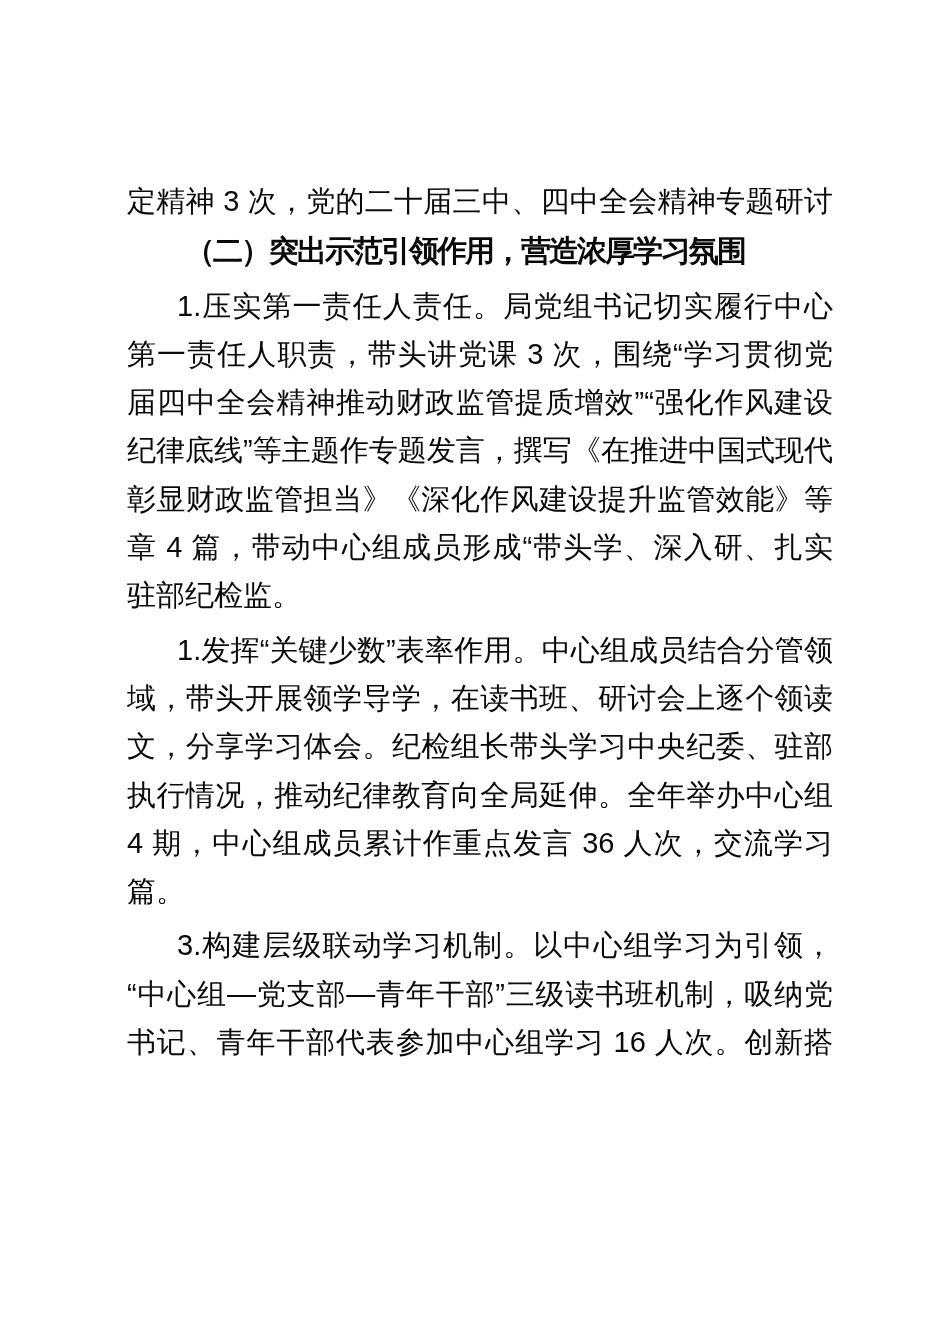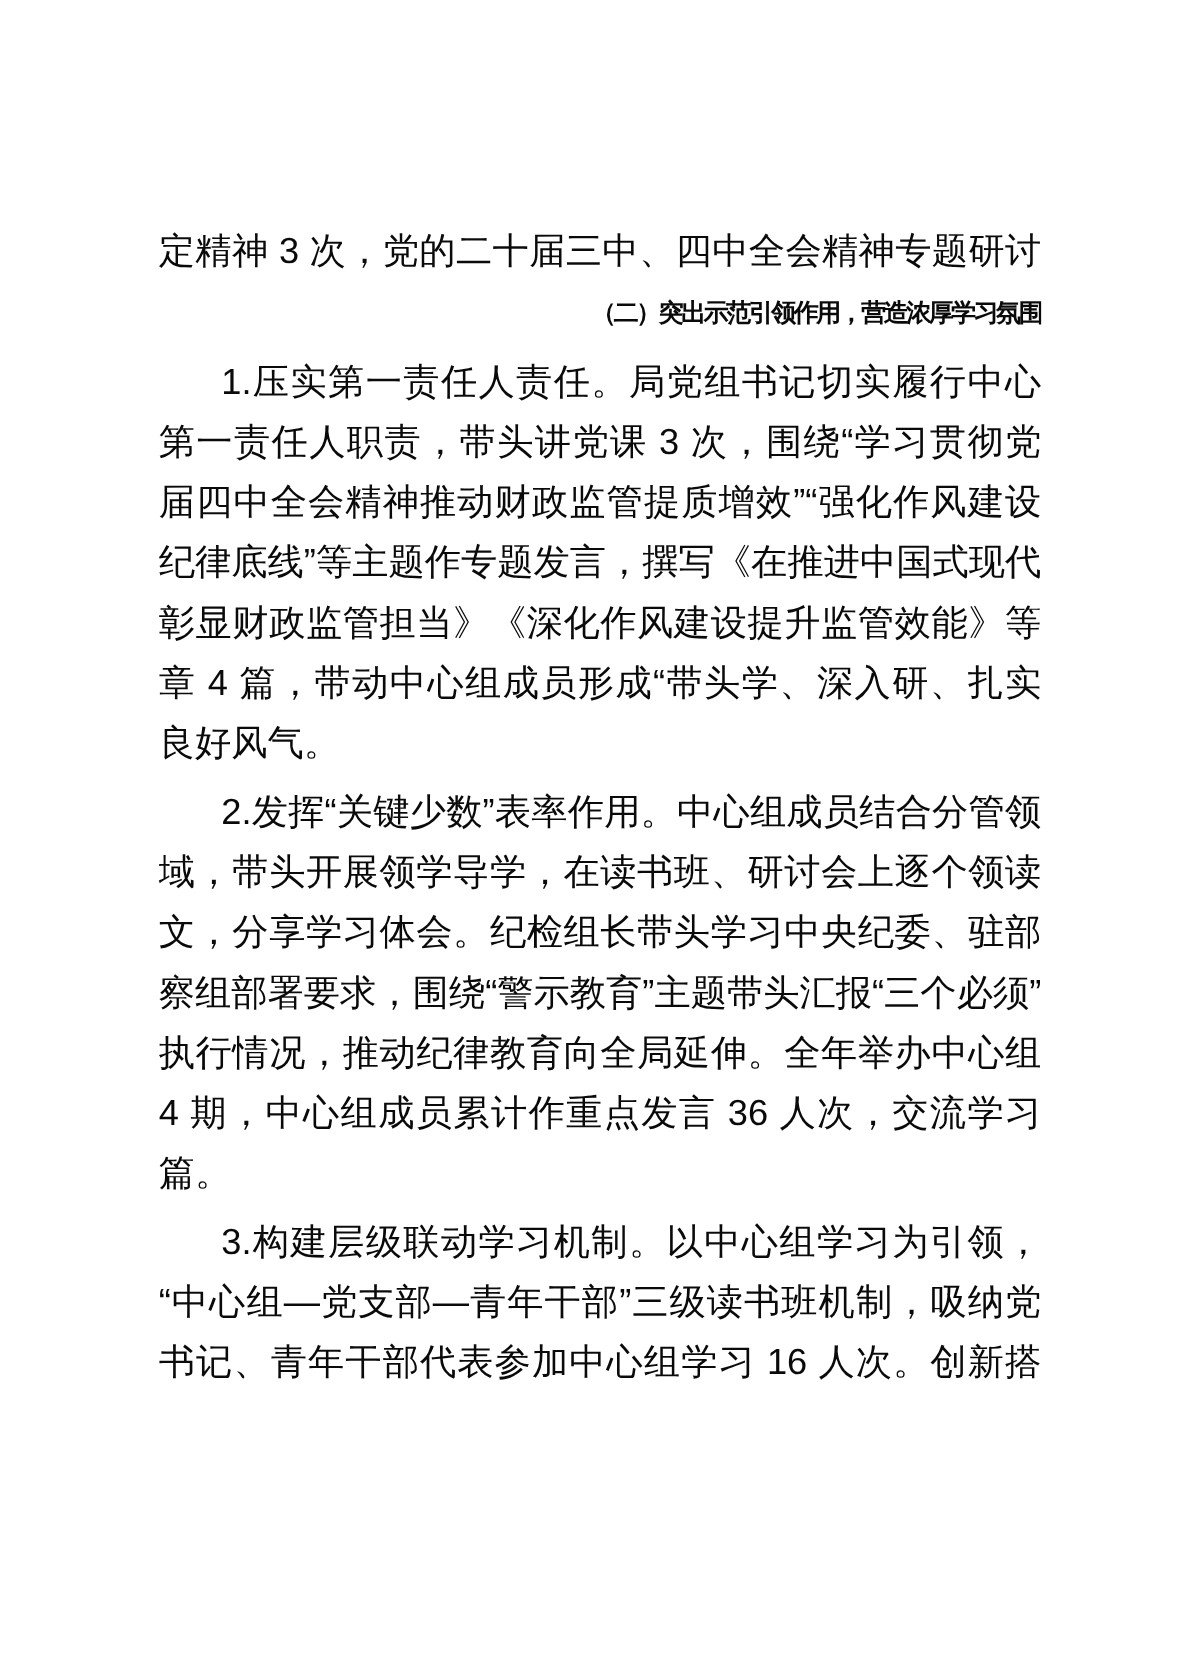--- a/index.html
+++ b/index.html
@@ -35,51 +35,50 @@
   .line.justify {
     text-align: justify;
     text-align-last: justify;
     text-justify: inter-character;
   }
   .line.indent {
     padding-left: 50px;
   }
   .line.heading-line {
     font-weight: bold;
-    font-size: 20px;
+    font-size: 30px;
     letter-spacing: -2px;
     padding-left: 58px;
-    text-align: right;
+    text-align: left;
   }
 </style>
 </head>
 <body>
 
 <div class="page">
   <div class="text-block" id="doc-body" style="color: rgb(10, 10, 10);">
       <div class="para para-continuation">
         <div class="line justify">定精神 3 次，党的二十届三中、四中全会精神专题研讨各 2</div>
       </div>
       <div class="para para-heading">
         <div class="line heading-line">（二）突出示范引领作用，营造浓厚学习氛围</div>
       </div>
       <div class="para para-numbered">
         <div class="line justify indent">1.压实第一责任人责任。局党组书记切实履行中心组学习</div>
         <div class="line justify">第一责任人职责，带头讲党课 3 次，围绕“学习贯彻党的二十</div>
         <div class="line justify">届四中全会精神推动财政监管提质增效”“强化作风建设严守</div>
         <div class="line justify">纪律底线”等主题作专题发言，撰写《在推进中国式现代化中</div>
         <div class="line justify">彰显财政监管担当》《深化作风建设提升监管效能》等理论文</div>
         <div class="line justify">章 4 篇，带动中心组成员形成“带头学、深入研、扎实干”的</div>
-        <div class="line">良好风气。</div>
+        <div class="line">驻部纪检监。</div>
       </div>
       <div class="para para-numbered">
-        <div class="line justify indent">2.发挥“关键少数”表率作用。中心组成员结合分管领</div>
+        <div class="line justify indent">1.发挥“关键少数”表率作用。中心组成员结合分管领</div>
         <div class="line justify">域，带头开展领学导学，在读书班、研讨会上逐个领读原著原</div>
         <div class="line justify">文，分享学习体会。纪检组长带头学习中央纪委、驻部纪检监</div>
-        <div class="line justify">察组部署要求，围绕“警示教育”主题带头汇报“三个必须”</div>
         <div class="line justify">执行情况，推动纪律教育向全局延伸。全年举办中心组读书班</div>
         <div class="line justify">4 期，中心组成员累计作重点发言 36 人次，交流学习心得 28</div>
         <div class="line">篇。</div>
       </div>
       <div class="para para-numbered">
         <div class="line justify indent">3.构建层级联动学习机制。以中心组学习为引领，建立</div>
         <div class="line justify">“中心组—党支部—青年干部”三级读书班机制，吸纳党支部</div>
         <div class="line justify">书记、青年干部代表参加中心组学习 16 人次。创新搭建“青</div>
       </div>
     </div>

